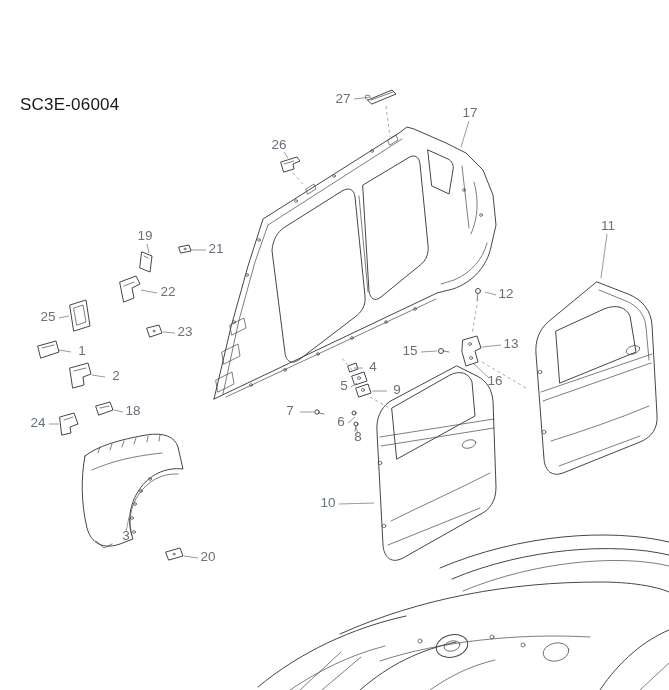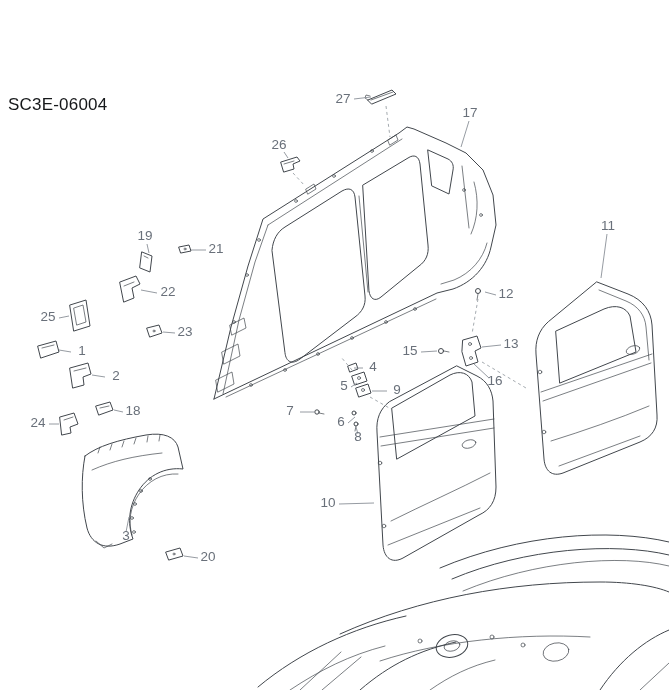--- a/index.html
+++ b/index.html
@@ -6,21 +6,21 @@
   html,body { background:#ffffff; }
   body { font-family:"Liberation Sans", sans-serif; }
   .canvas {
     position:relative;
     width:669px; height:690px;
     background:#ffffff;
     overflow:hidden;
   }
   .diagram-code {
     position:absolute;
-    left:8px; top:95px;
+    left:20px; top:95px;
     font-size:17px;
     font-weight:500;
     color:#16181a;
     letter-spacing:.2px;
     z-index:2;
   }
   svg.scene { position:absolute; left:0; top:0; }
   .art path, .art line, .art circle, .art ellipse, .art polyline {
     fill:none;
     stroke:#42474d;

